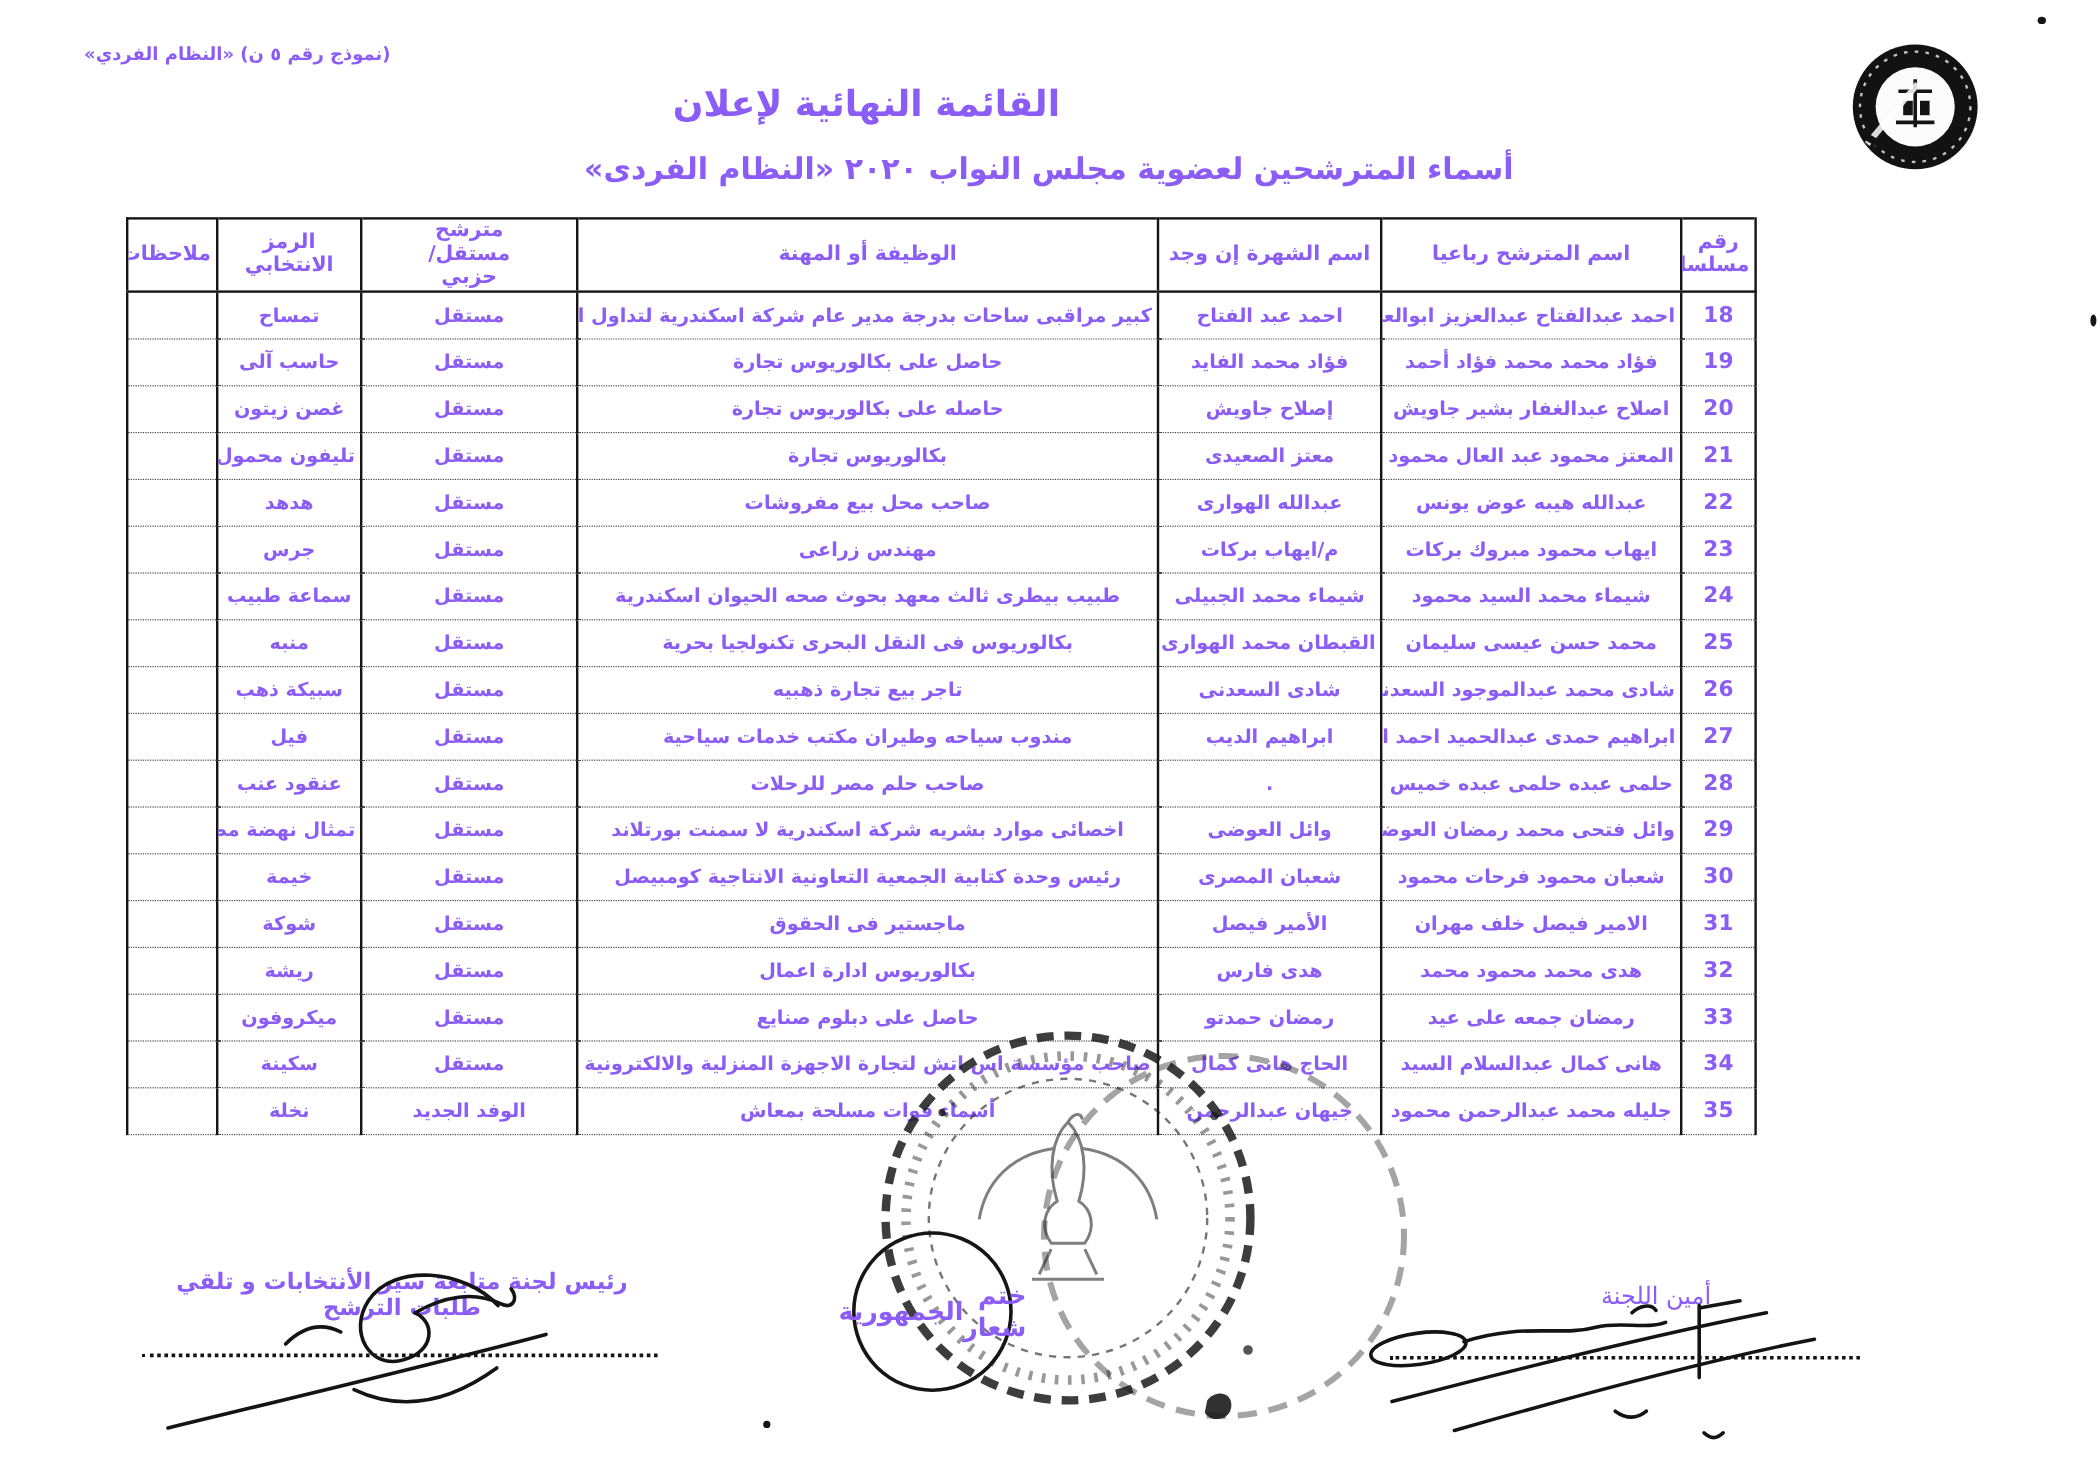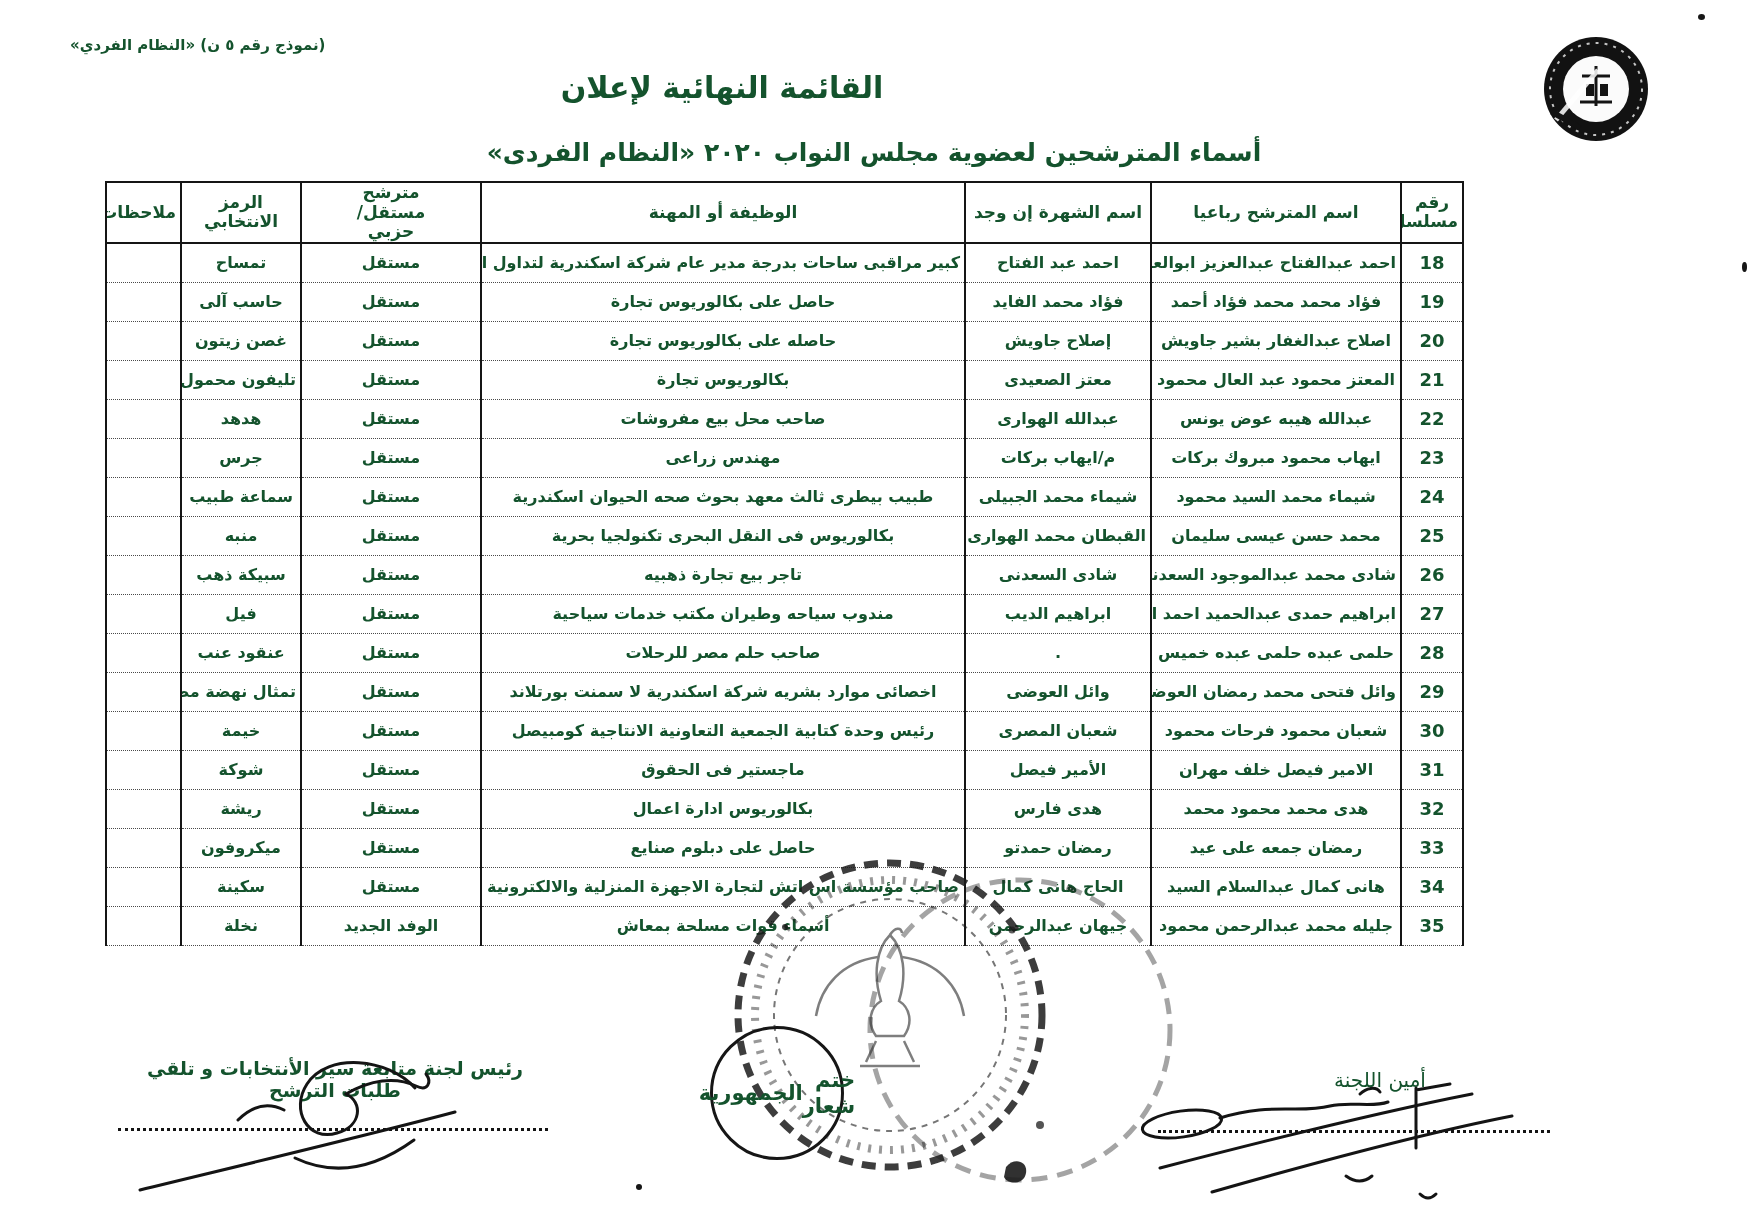--- a/index.html
+++ b/index.html
@@ -1,28 +1,28 @@
 <!DOCTYPE html>
 <html lang="ar"><head>
 <meta charset="utf-8">
 <style>
   html,body{margin:0;padding:0;background:#fff;}
   .page{
     position:relative;width:1748px;height:1223px;background:#fff;overflow:hidden;
-    font-family:"DejaVu Sans",sans-serif;color:#14532d;
+    font-family:"DejaVu Sans",sans-serif;color:#8b5cf6;
   }
   .corner-note{
     position:absolute;left:70px;top:36px;font-size:15px;font-weight:bold;direction:rtl;
   }
   .title{
     position:absolute;left:0;top:70px;width:1444px;text-align:center;
     font-size:30px;font-weight:bold;direction:rtl;letter-spacing:0;
   }
   .subtitle{
-    position:absolute;left:0;top:138px;width:1748px;text-align:center;
+    position:absolute;left:0;top:126px;width:1748px;text-align:center;
     font-size:25px;font-weight:bold;direction:rtl;
   }
   .logo{position:absolute;left:1540px;top:32px;}
   
   .table-wrap{position:absolute;left:105px;top:181px;}
   table{border-collapse:collapse;table-layout:fixed;width:1357px;
         border:2.5px solid #151515;border-bottom:none;direction:rtl;}
   th,td{border-right:2.5px solid #151515;border-bottom:1px dotted #4a4a4a;
         overflow:hidden;text-align:center;vertical-align:middle;padding:0 4px;}
   thead th{border-bottom:2.5px solid #151515;height:49px;font-size:17px;line-height:1.15;}

